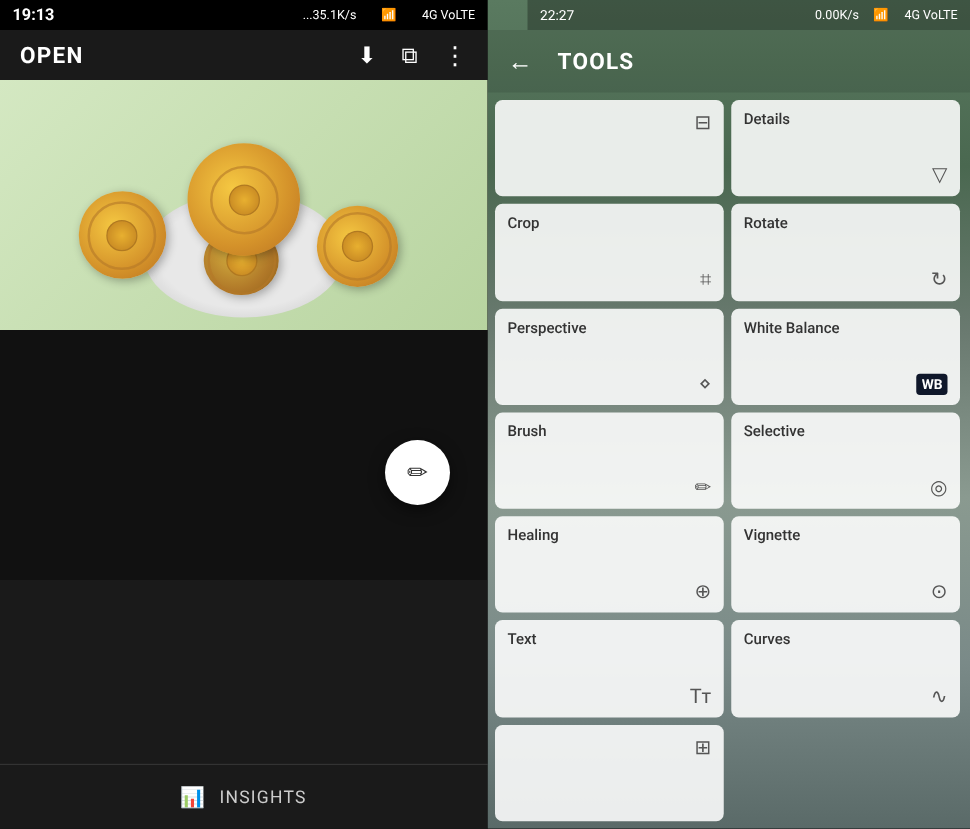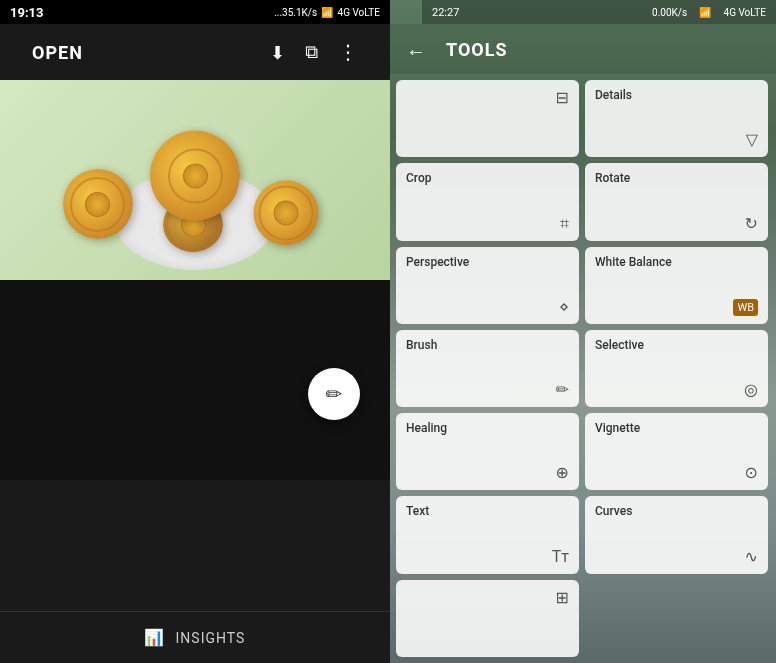--- a/index.html
+++ b/index.html
@@ -33,32 +33,32 @@
       font-size: 12px;
     }
 
     .status-bar-left .time {
       font-weight: bold;
       font-size: 13px;
     }
 
     .status-icons-left {
       display: flex;
-      gap: 4px;
+      gap: 20px;
       align-items: center;
       font-size: 10px;
       margin-left: 48px;
     }
 
     .left-header {
-      height: 56px;
+      height: 40px;
       background: #1a1a1a;
       display: flex;
       align-items: center;
-      padding: 0 32px;
+      padding: 0 16px;
       justify-content: space-between;
     }
 
     .open-btn {
       color: #fff;
       font-size: 18px;
       font-weight: bold;
       letter-spacing: 1px;
     }
 
@@ -391,21 +391,21 @@
       <div class="tool-card">
         <span class="tool-name">Rotate</span>
         <span class="tool-icon">↻</span>
       </div>
       <div class="tool-card">
         <span class="tool-name">Perspective</span>
         <span class="tool-icon">⋄</span>
       </div>
       <div class="tool-card">
         <span class="tool-name">White Balance</span>
-        <span class="tool-icon" style="align-self: flex-end; background: #a16207; color: rgb(255, 255, 255); font-size: 11px; padding: 2px 4px; border-radius: 3px; font-weight: normal;">WB</span>
+        <span class="tool-icon" style="align-self: flex-end; background: #0f172a; color: rgb(255, 255, 255); font-size: 11px; padding: 2px 4px; border-radius: 3px; font-weight: bold;">WB</span>
       </div>
       <div class="tool-card">
         <span class="tool-name">Brush</span>
         <span class="tool-icon">✏</span>
       </div>
       <div class="tool-card">
         <span class="tool-name">Selective</span>
         <span class="tool-icon">◎</span>
       </div>
       <div class="tool-card">

